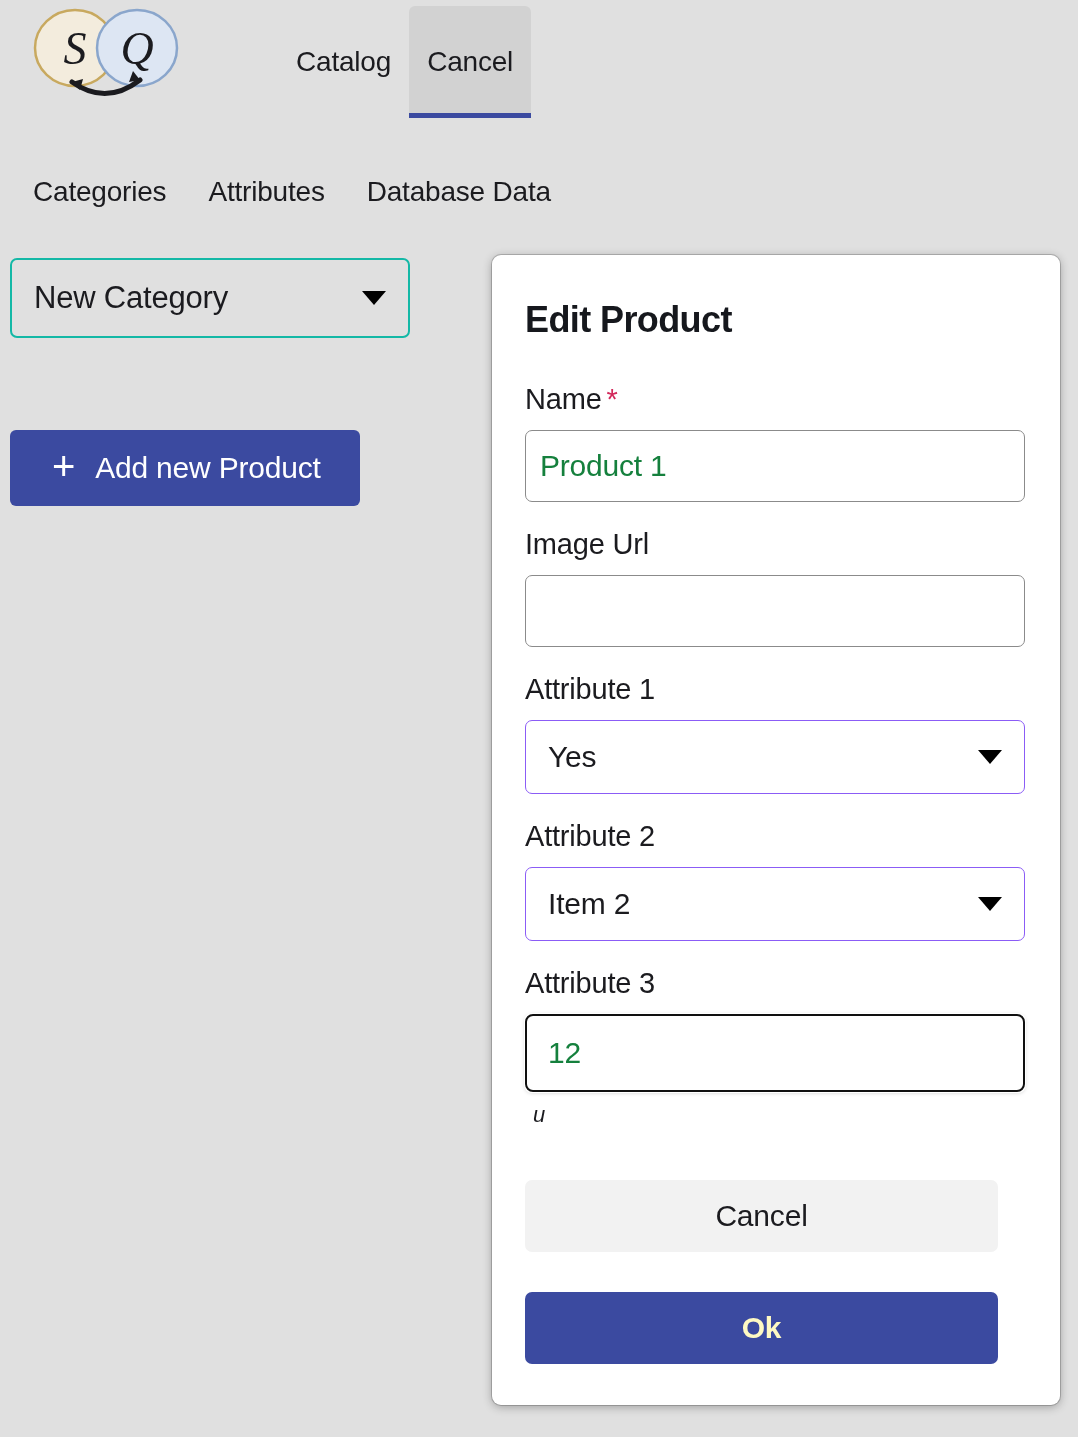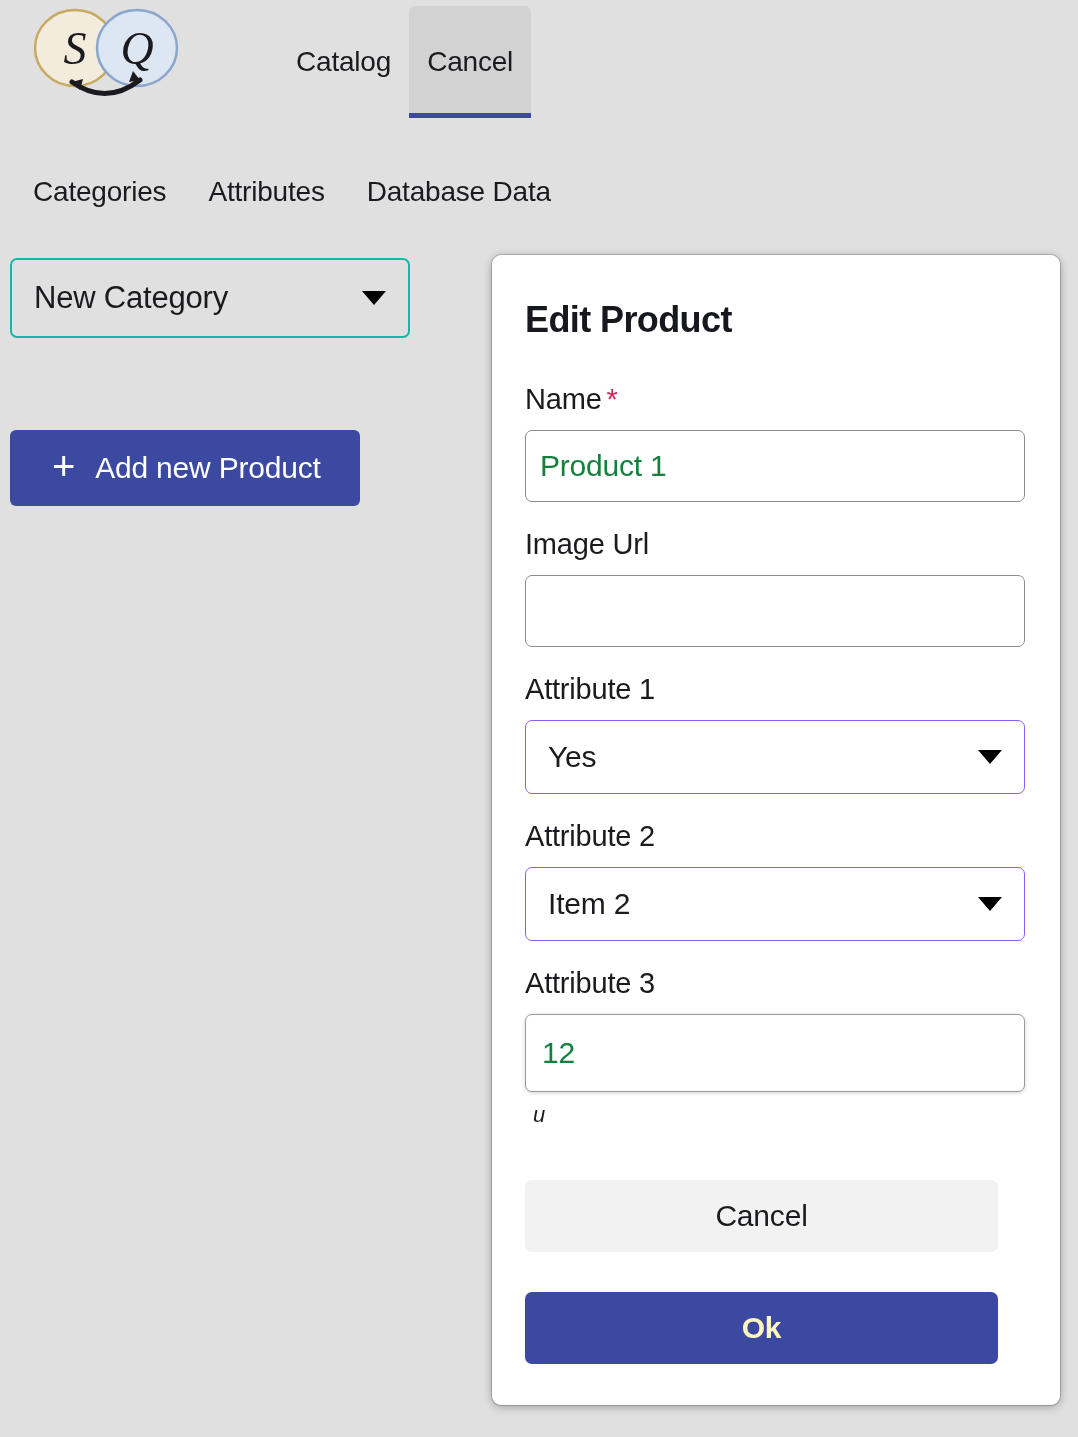--- a/index.html
+++ b/index.html
@@ -209,21 +209,21 @@
     font-family: "Liberation Sans", sans-serif;
     color: #15803d;
     padding: 0 14px;
     letter-spacing: -0.2px;
   }
 
   .text-input.focused {
     border: 1px solid #9a9a9a;
     box-shadow: 0 1px 4px rgba(0,0,0,0.18);
     height: 78px;
-    padding-left: 16px;
+    padding-left: 22px;
   }
 
   .select-box {
     width: 500px;
     height: 74px;
     border: 1px solid #8b5cf6;
     border-radius: 7px;
     background: #ffffff;
     display: flex;
     align-items: center;

